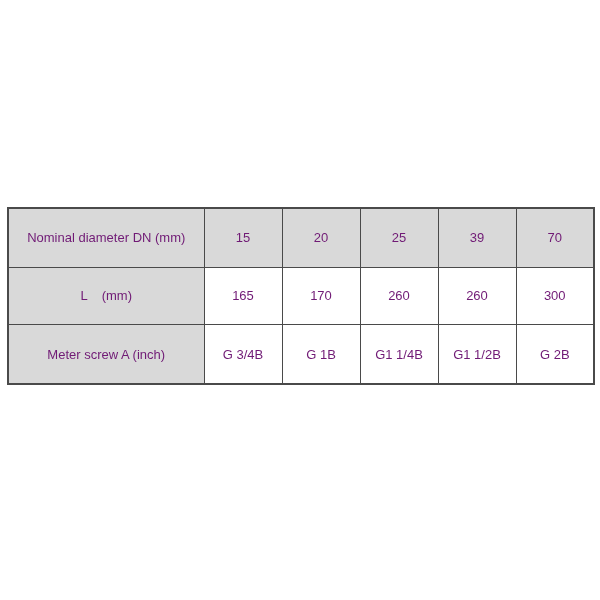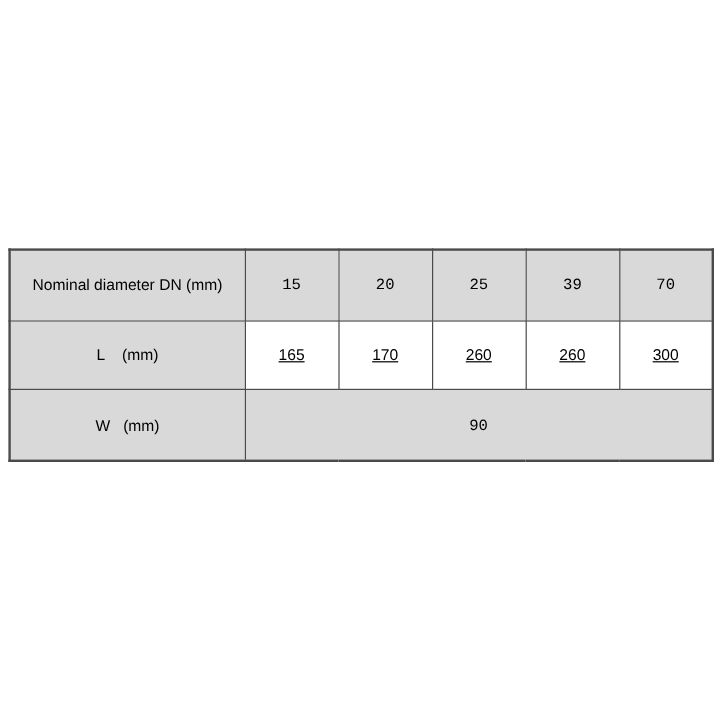--- a/index.html
+++ b/index.html
@@ -25,31 +25,31 @@
     height: 178px;
     border-collapse: collapse;
     table-layout: fixed;
     border: 2px solid #4a4a4a;
   }
   table.spec td {
     border: 1px solid #4a4a4a;
     text-align: center;
     vertical-align: middle;
     font-size: 13px;
-    color: #000000;
+    color: #701a75;
     white-space: pre;
     padding: 0;
     height: 19px;
     overflow: hidden;
   }
   col.c-label { width: 196px; }
   col.c-val   { width: 78px; }
   td.lbl   { background: #d9d9d9; }
-  td.shade { background: #d9d9d9; font-family: Liberation Mono, monospace; }
-  td.white { background: #ffffff; text-decoration: underline; }
+  td.shade { background: #d9d9d9; }
+  td.white { background: #ffffff; }
 </style>
 </head>
 <body>
 
 <div class="canvas">
   <table class="spec">
     <colgroup>
       <col class="c-label">
       <col class="c-val">
         <col class="c-val">
@@ -74,21 +74,25 @@
       <td class="white">170</td>
       <td class="white">260</td>
       <td class="white">260</td>
       <td class="white">300</td>
     </tr>
 
 
 
 
 
+
     <tr>
-      <td class="lbl">W   (mm)</td>
-      <td class="shade" colspan="5">90</td>
+      <td class="lbl">Meter screw A (inch)</td>
+      <td class="white">G 3/4B</td>
+      <td class="white">G 1B</td>
+      <td class="white">G1 1/4B</td>
+      <td class="white">G1 1/2B</td>
+      <td class="white">G 2B</td>
     </tr>
-
 
   </tbody>
     </table>
 </div>
 
 </body></html>

